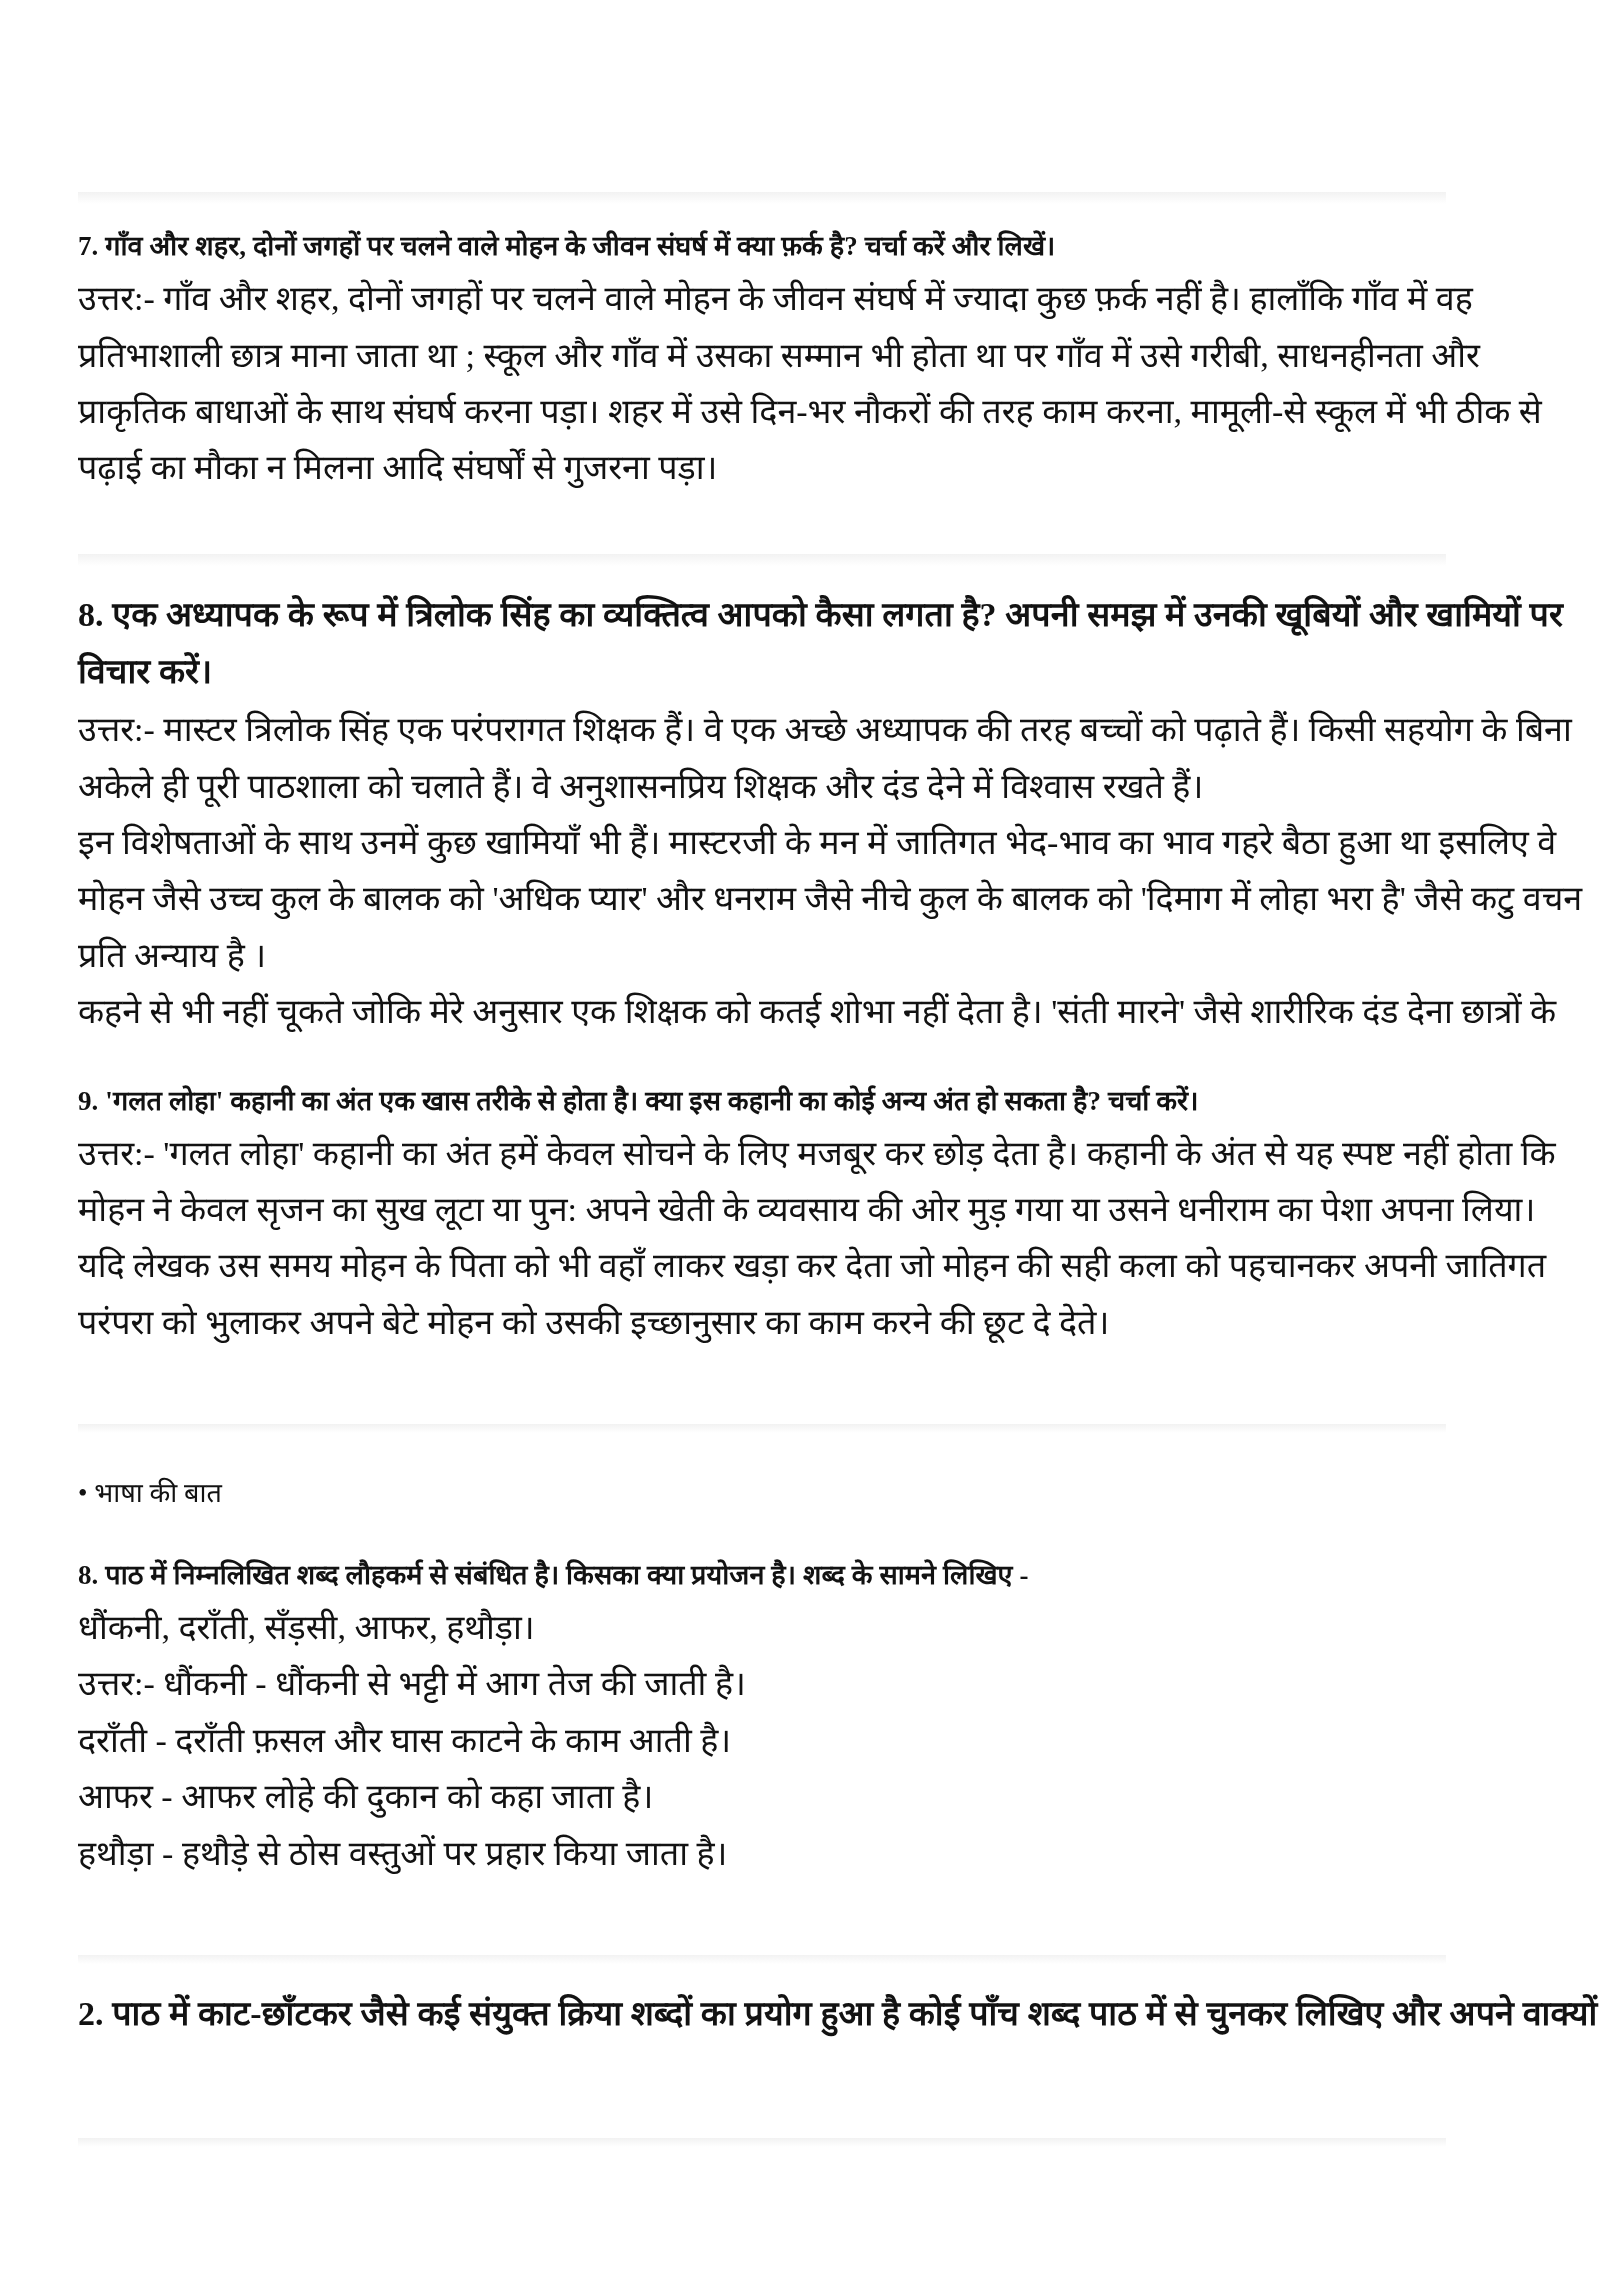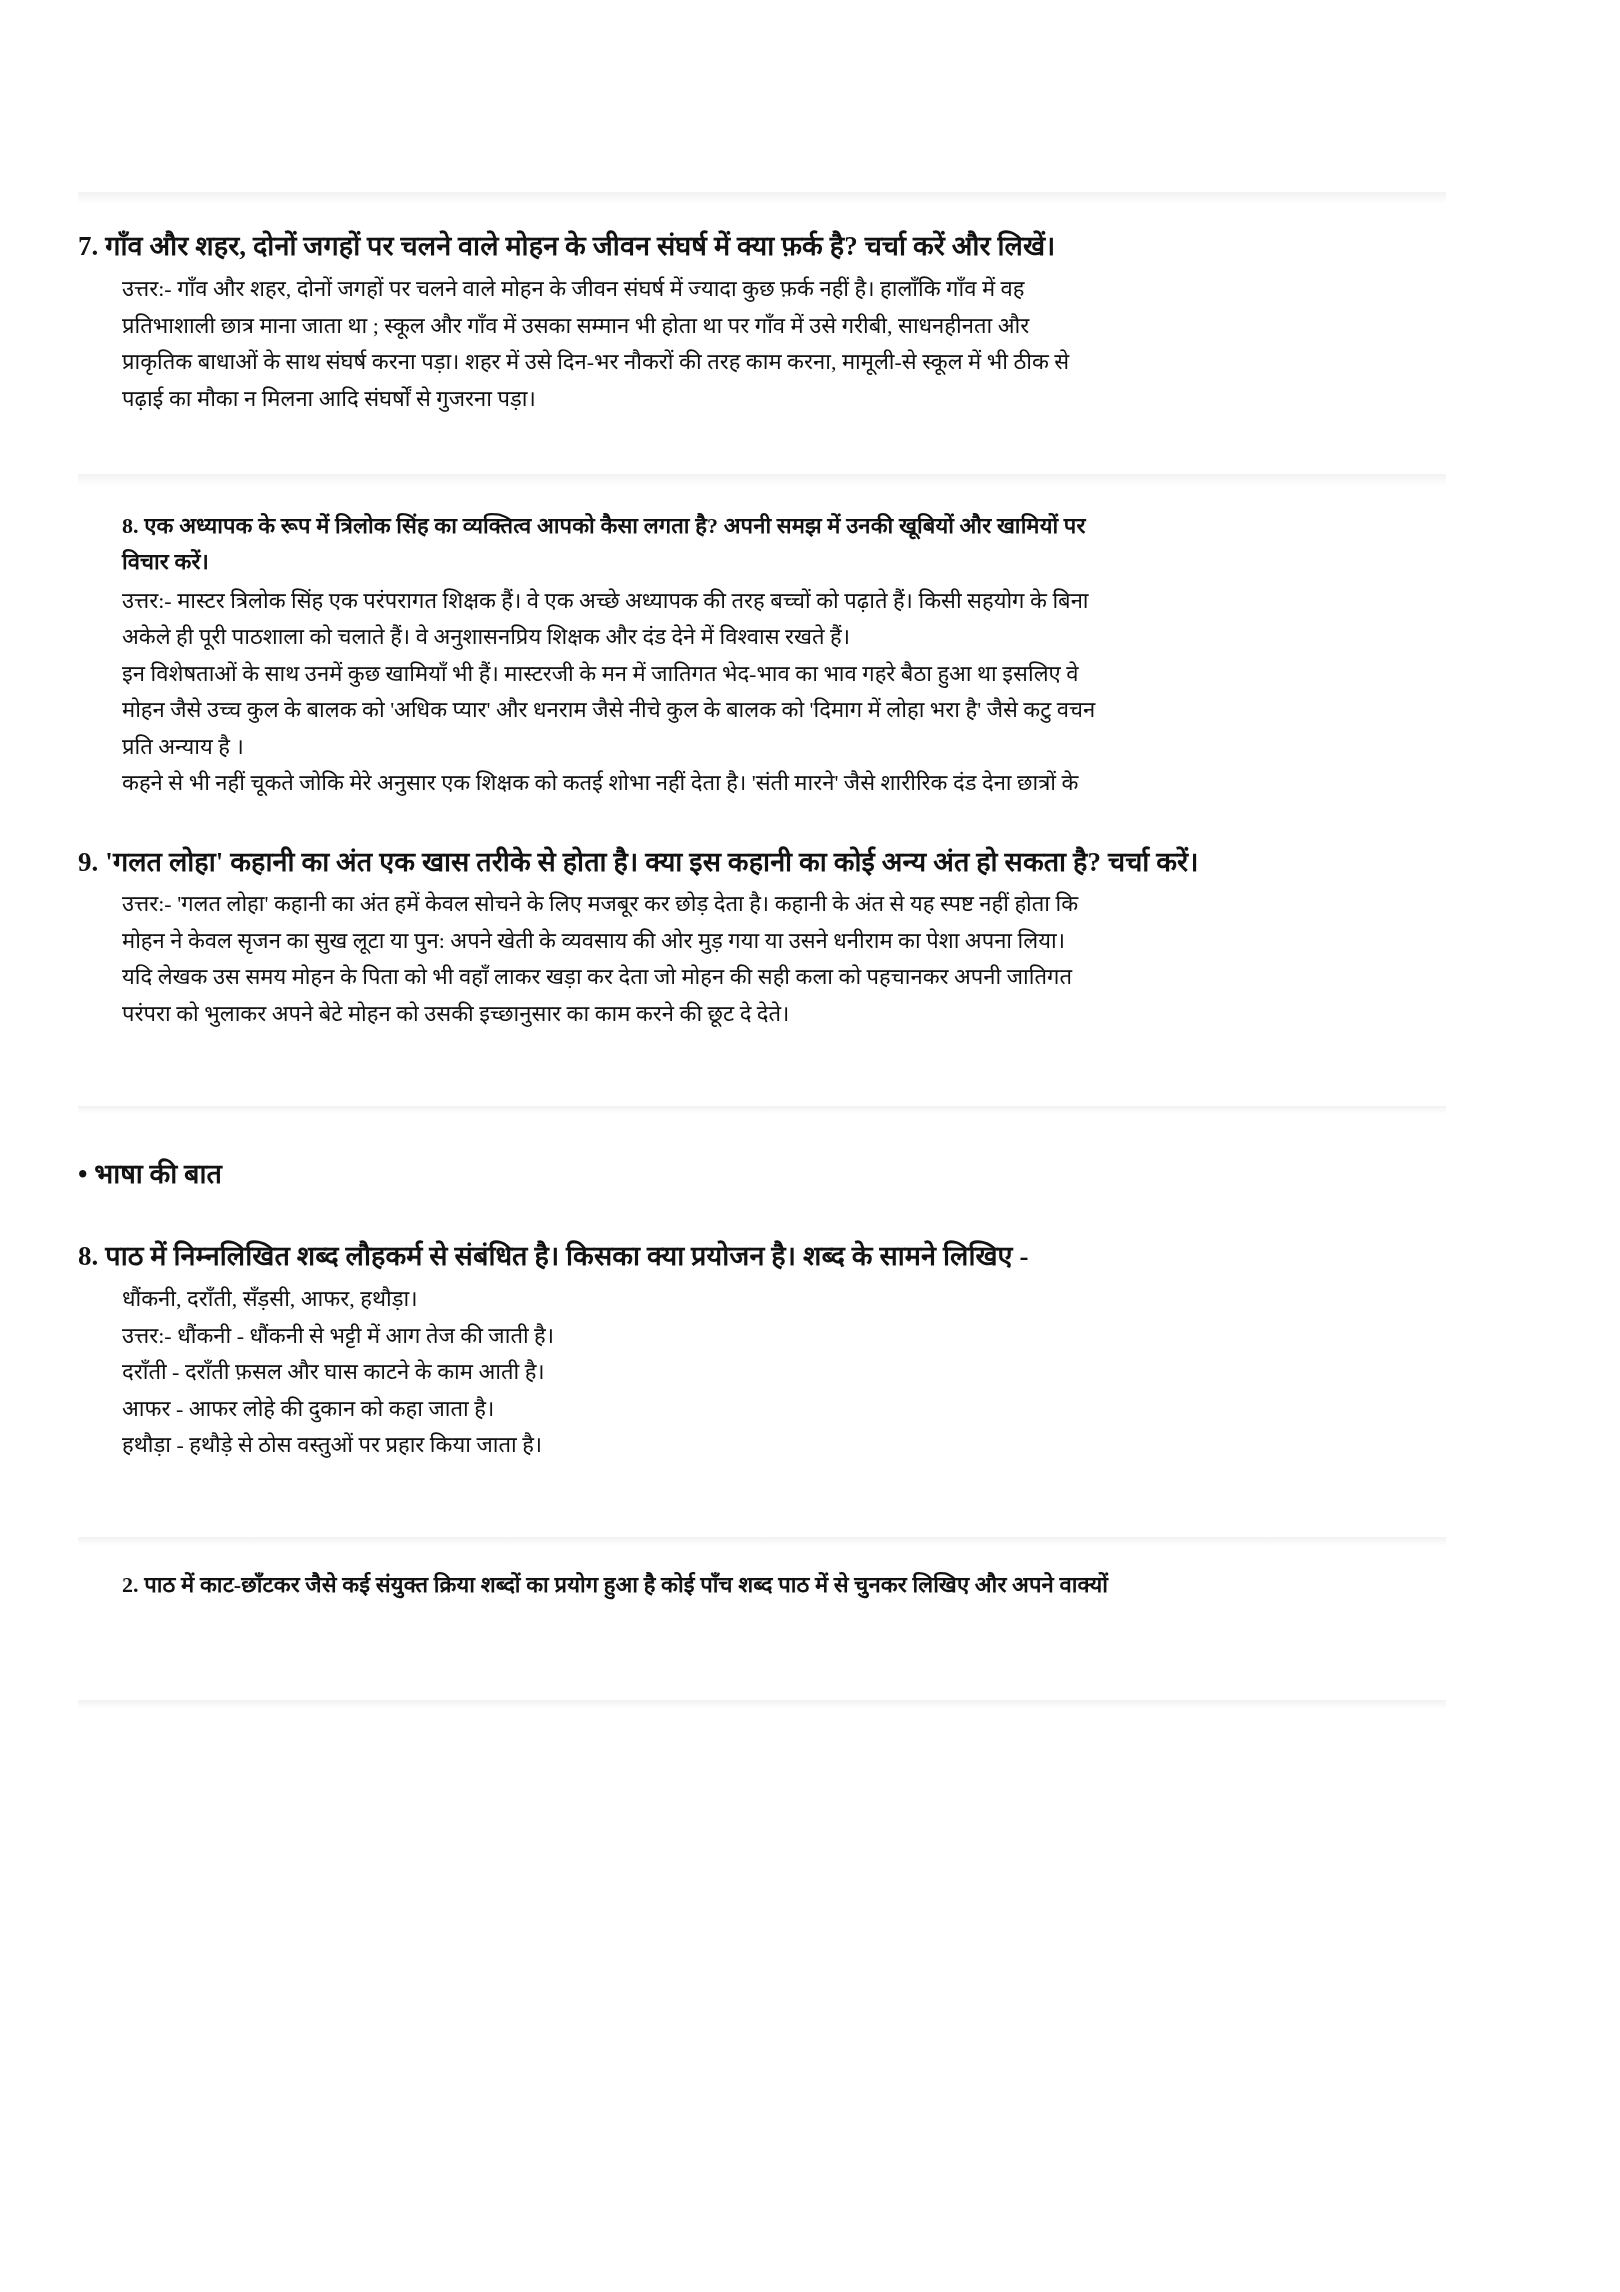--- a/index.html
+++ b/index.html
@@ -53,27 +53,26 @@
     text-align: left;
   }
   .para {
     font-size: 26.5px;
     line-height: 1.66;
     margin: 0;
     text-align: left;
   }
   .line {
     display: block;
-    font-size: 22px;
+    font-size: 34px;
     line-height: 1.66;
     white-space: nowrap;
-    margin-left: 44px;
   }
   .section-bullet {
-    font-weight: bold;
+    font-weight: normal;
     font-size: 27px;
     line-height: 1.6;
     margin: 0;
   }
   .gap-sm { height: 21.6px; }
   .gap-md { height: 39px; }
   .gap-lg { height: 57px; }
   .gap-xl { height: 73px; }
   .gap-xxl { height: 94px; }
 </style>

